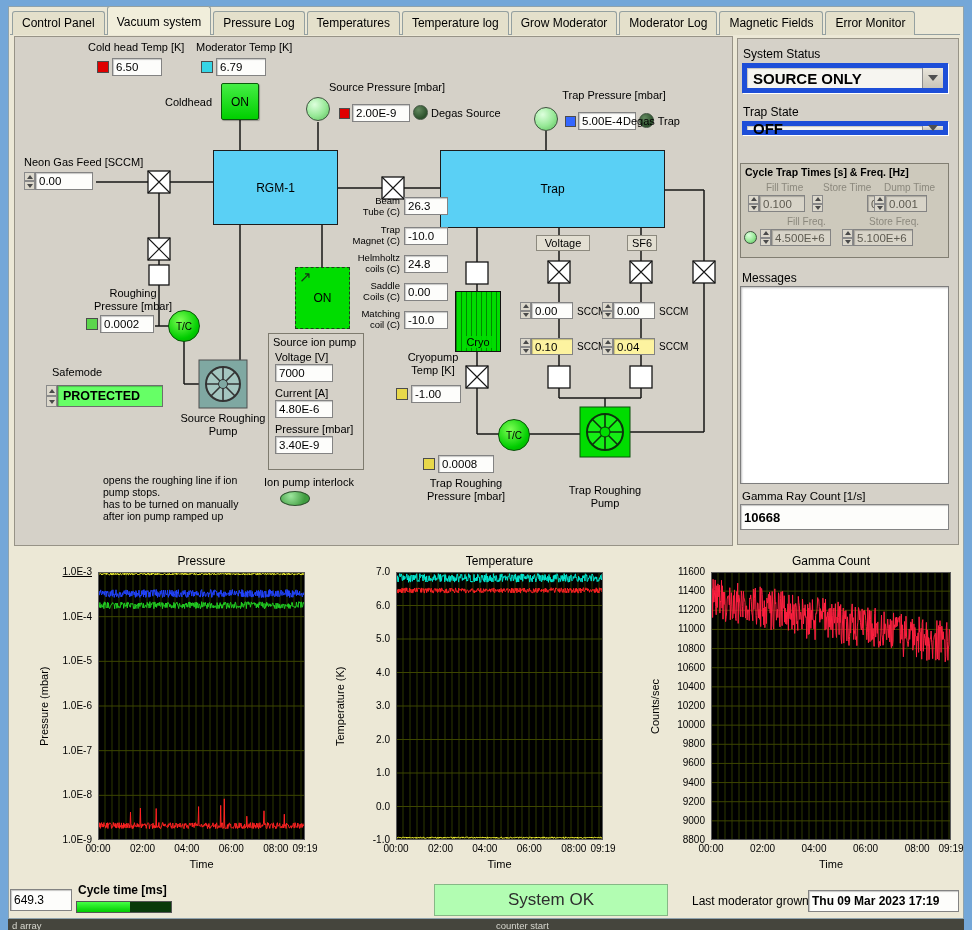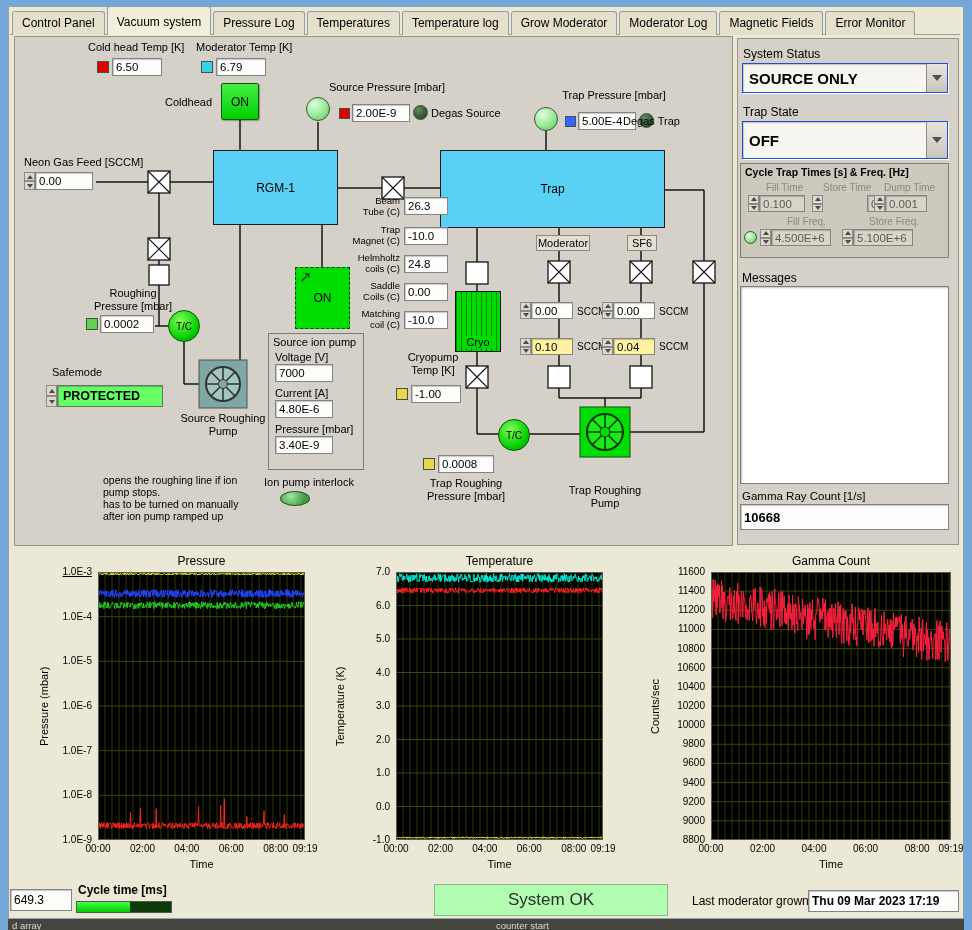--- a/index.html
+++ b/index.html
@@ -32,21 +32,21 @@
   .bluebox{position:absolute;background:#5ad0f5;border:1px solid #1c1c1c;display:flex;align-items:center;justify-content:center;font-size:12px;z-index:3;}
   .onbtn{position:absolute;background:linear-gradient(#45ee45,#00cf00);border:1px solid #0a5a0a;border-radius:2px;box-shadow:1px 1px 1px rgba(0,0,0,.3);display:flex;align-items:center;justify-content:center;font-size:12px;z-index:3;}
   .ondash{position:absolute;background:#00dd00;border:1px dashed #1c401c;display:flex;align-items:center;justify-content:center;font-size:12px;z-index:3;}
   .ondash .arrow{position:absolute;left:3px;top:0px;font-size:15px;color:#143314;}
   .cryo{position:absolute;background:#00dd00;background-image:repeating-linear-gradient(90deg,rgba(0,70,0,.55) 0 1px,transparent 1px 5px);border:1px solid #111;display:flex;align-items:flex-end;justify-content:center;font-size:11px;padding-bottom:3px;z-index:3;}
   .spin{position:absolute;width:11px;display:flex;flex-direction:column;z-index:3;}
   .spin i{flex:1;background:#dcd8cc;border:1px solid #8a8a8a;display:flex;align-items:center;justify-content:center;}
   .spin i::after{content:"";width:0;height:0;border-left:3px solid transparent;border-right:3px solid transparent;}
   .spin i.u::after{border-bottom:4px solid #4a4a4a;}
   .spin i.d::after{border-top:4px solid #4a4a4a;}
-  .dd{position:absolute;background:#f6f5f0;border:1px solid #1d4ed8;box-shadow:inset 1px 1px 1px rgba(0,0,0,.2),1px 1px 0 #fff;display:flex;z-index:3;}
+  .dd{position:absolute;background:#f6f5f0;border:5px solid #1d4ed8;box-shadow:inset 1px 1px 1px rgba(0,0,0,.2),1px 1px 0 #fff;display:flex;z-index:3;}
   .dd .txt{flex:1;display:flex;align-items:center;font-weight:bold;font-size:15px;padding-left:6px;}
   .dd .btn{width:21px;background:linear-gradient(#e8e4da,#c9c5b9);border-left:1px solid #8d8d8d;display:flex;align-items:center;justify-content:center;}
   .dd .btn::after{content:"";width:0;height:0;border-left:5px solid transparent;border-right:5px solid transparent;border-top:6px solid #4f4f4f;}
   .groupbox{position:absolute;background:#cdc9bc;border:1px solid #817e72;z-index:3;}
   .ionbox{position:absolute;background:#d5d1c8;border:1px solid #7e7b6f;z-index:3;}
   .msg{position:absolute;background:#fff;border:1px solid #7d7d7d;box-shadow:inset 1px 1px 2px rgba(0,0,0,.25);z-index:3;}
   .protect{position:absolute;background:#66ff66;border:1px solid #6e6e6e;box-shadow:inset 1px 1px 1px rgba(0,0,0,.25);display:flex;align-items:center;padding-left:5px;font-size:12.5px;font-weight:bold;z-index:3;}
   .labelbox{position:absolute;background:#e3dfd2;border:1px solid #8c897e;display:flex;align-items:center;justify-content:center;font-size:11px;z-index:3;}
   
   .chart{position:absolute;z-index:3;}
@@ -216,21 +216,21 @@
   <div class="lbl f95 rt" style="left:348px;top:253px;width:52px;">Helmholtz
 coils (C)</div>
   <div class="val" style="left:404px;top:255px;width:44px;height:18px;">24.8</div>
   <div class="lbl f95 rt" style="left:352px;top:281px;width:48px;">Saddle
 Coils (C)</div>
   <div class="val" style="left:404px;top:283px;width:44px;height:18px;">0.00</div>
   <div class="lbl f95 rt" style="left:352px;top:309px;width:48px;">Matching
 coil (C)</div>
   <div class="val" style="left:404px;top:311px;width:44px;height:18px;">-10.0</div>
 
-  <div class="labelbox" style="left:536px;top:235px;width:54px;height:16px;">Moderator</div>
+  <div class="labelbox" style="left:536px;top:235px;width:54px;height:16px;">Voltage</div>
   <div class="labelbox" style="left:627px;top:235px;width:30px;height:16px;">SF6</div>
 
   <div class="cryo" style="left:455px;top:291px;width:46px;height:61px;">
       <span style="background:rgba(0,221,0,.85);padding:0 2px;">Cryo</span>
     </div>
 
   <div class="spin" style="left:520px;top:302px;height:17px;">
       <i class="u"></i>
       <i class="d"></i>
     </div>
@@ -308,21 +308,21 @@
 after ion pump ramped up</div>
   <div class="lbl" style="left:264px;top:476px;">Ion pump interlock</div>
   <div class="ledell" style="left:280px;top:491px;width:30px;height:15px;"></div>
 
   <div class="lbl" style="left:743px;top:48px;font-size:12px;">System Status</div>
   <div class="dd" style="left:742px;top:63px;width:206px;height:30px;">
     <span class="txt">SOURCE ONLY</span>
     <span class="btn"></span>
   </div>
   <div class="lbl" style="left:743px;top:106px;font-size:12px;">Trap State</div>
-  <div class="dd" style="left:742px;top:121px;width:206px;height:38px;">
+  <div class="dd" style="left:742px;top:121px;width:206px;height:14px;">
     <span class="txt">OFF</span>
     <span class="btn"></span>
   </div>
 
   <div class="groupbox" style="left:740px;top:163px;width:209px;height:95px;"></div>
   <div class="lbl" style="left:745px;top:166px;font-weight:bold;font-size:10.5px;">Cycle Trap Times [s] &amp; Freq. [Hz]</div>
   <div class="lbl f10 gray" style="left:766px;top:182px;">Fill Time</div>
   <div class="lbl f10 gray" style="left:823px;top:182px;">Store Time</div>
   <div class="lbl f10 gray" style="left:884px;top:182px;">Dump Time</div>
   <div class="spin" style="left:748px;top:195px;height:17px;">

